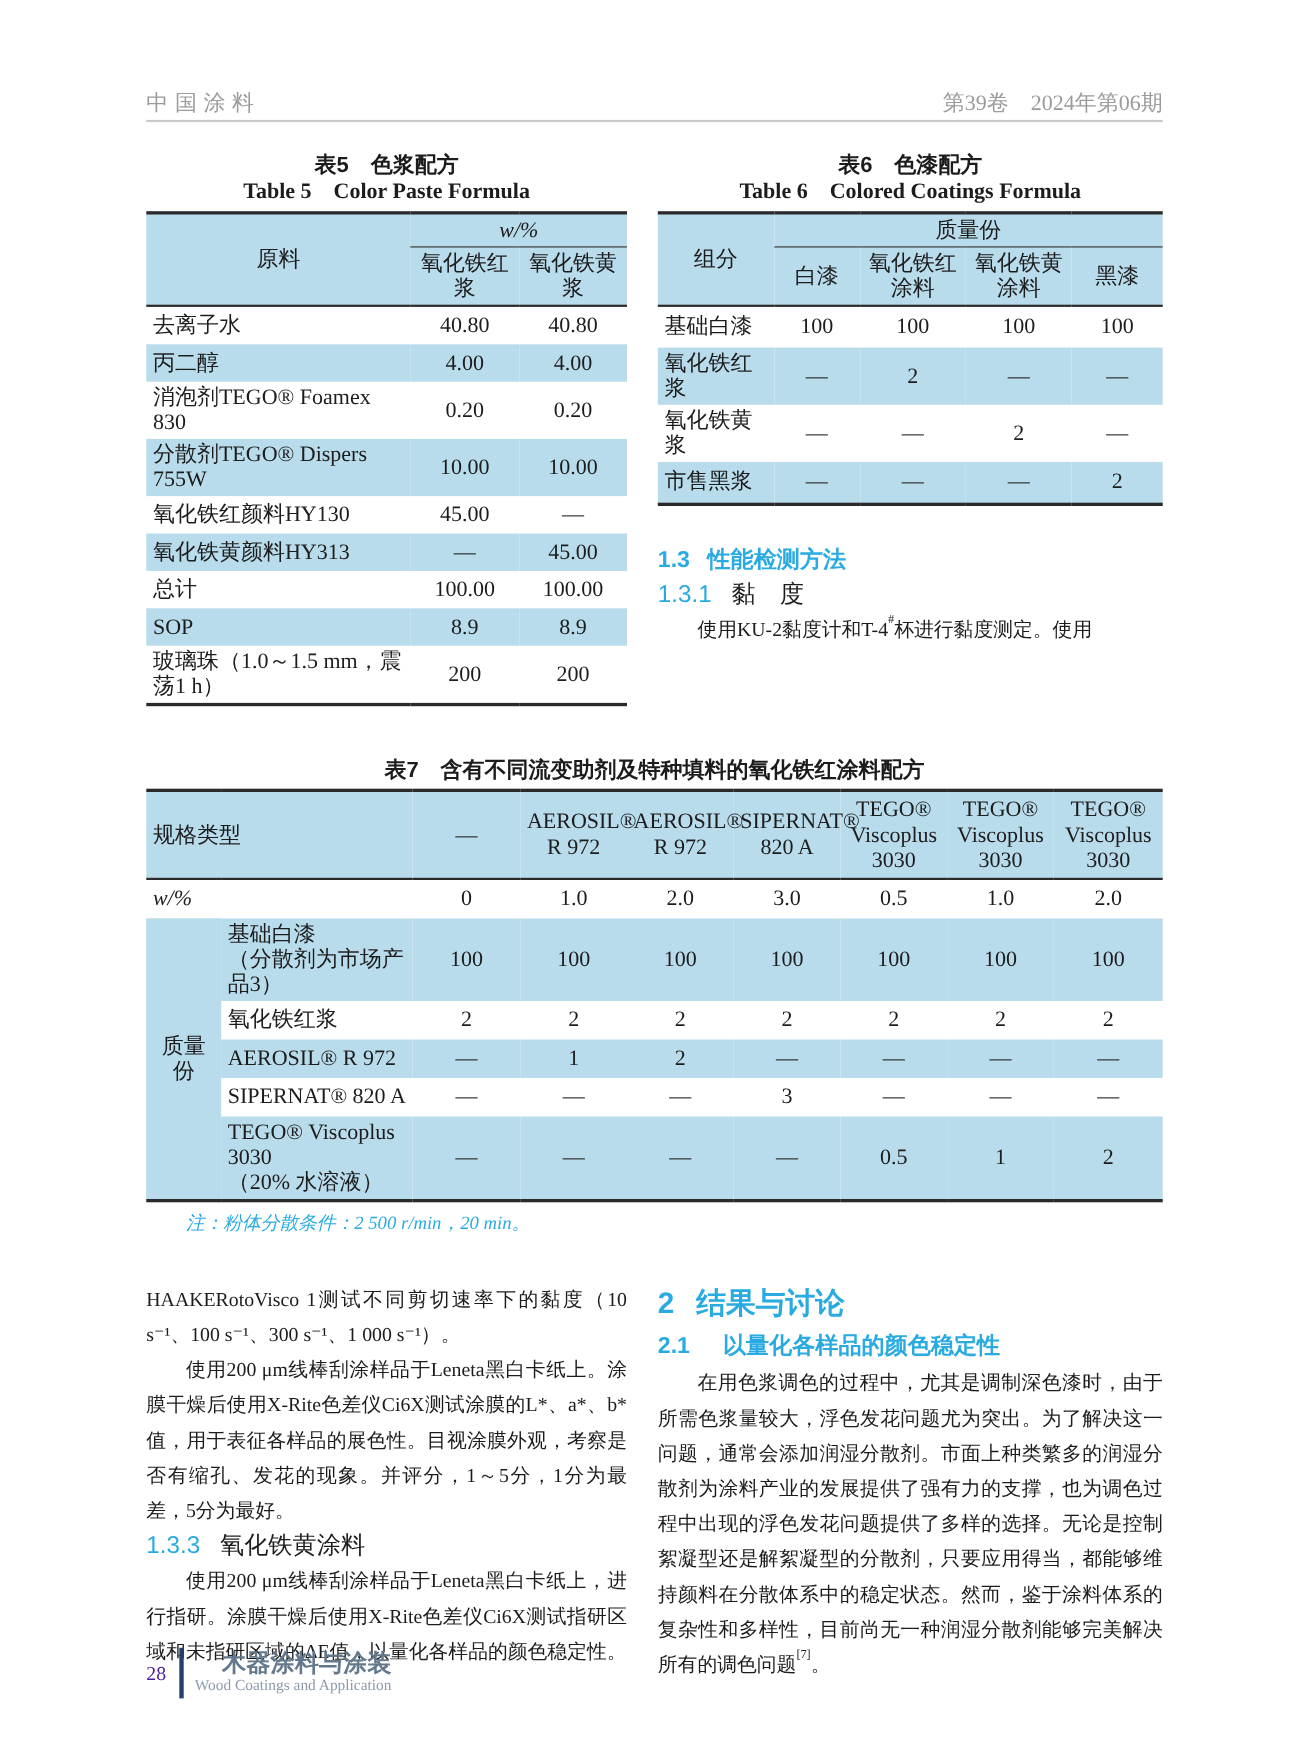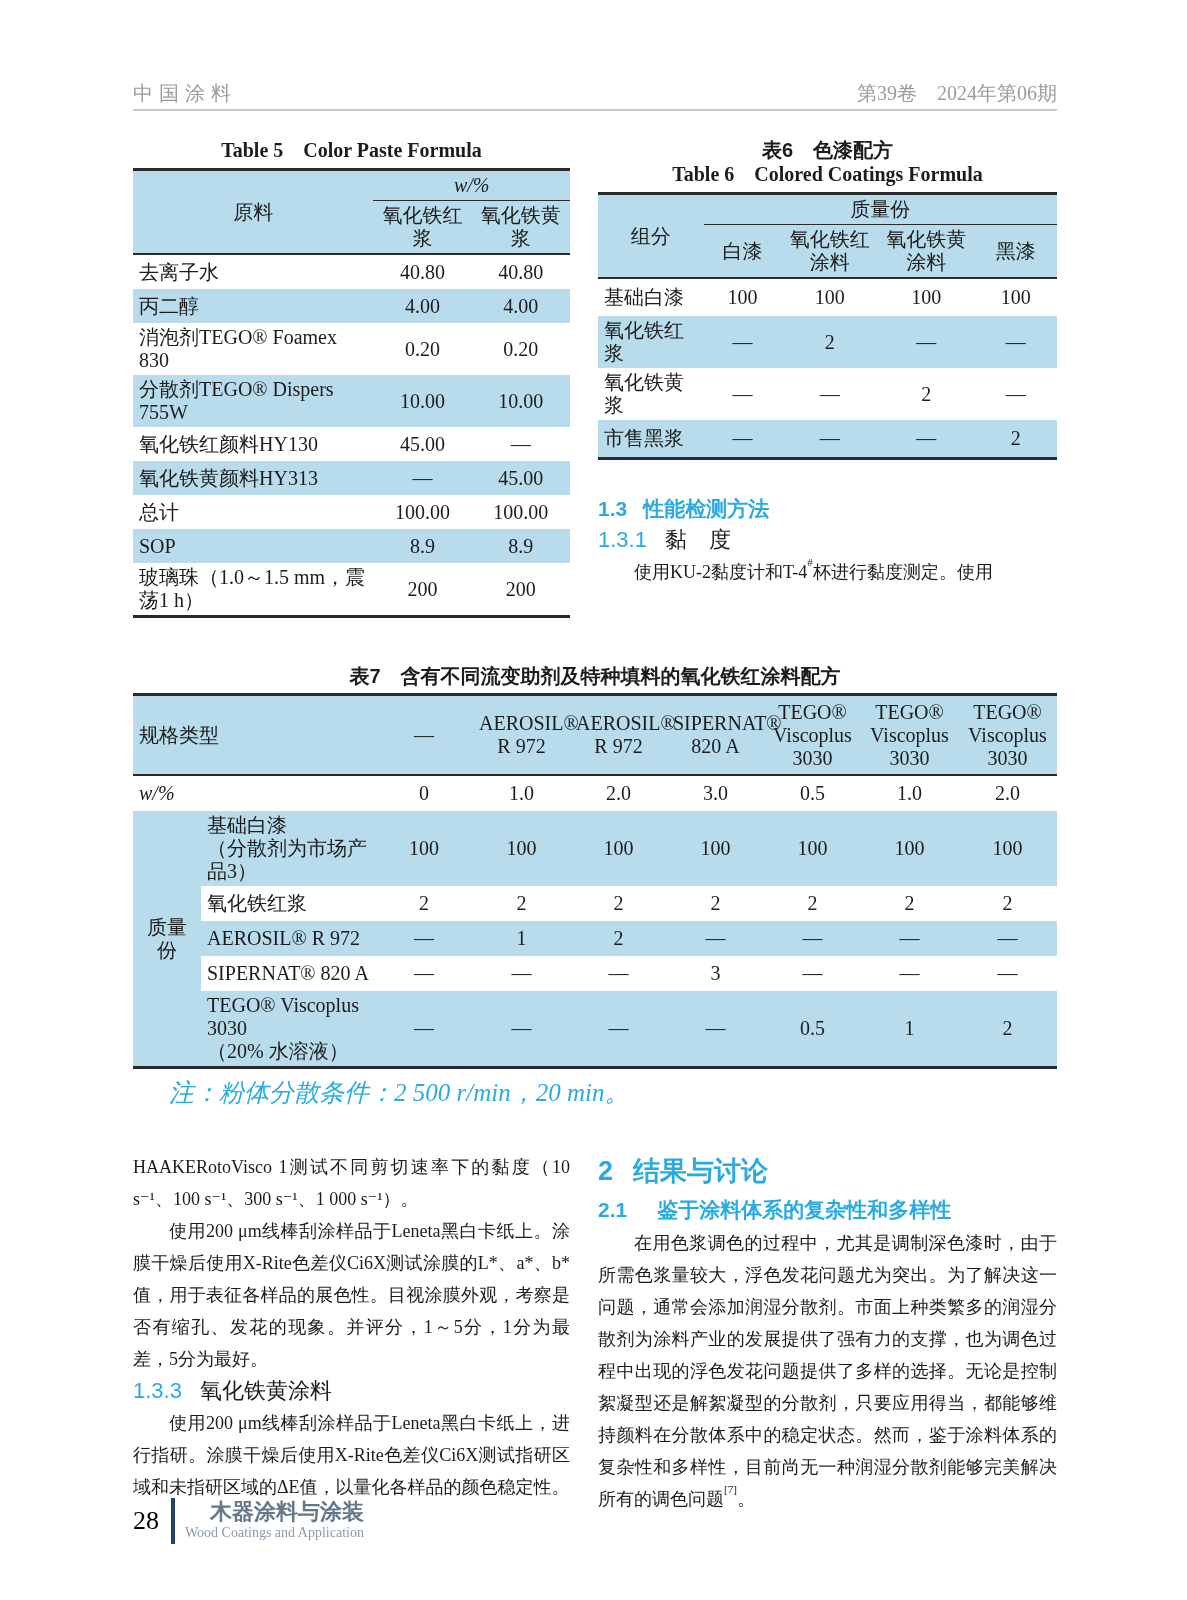--- a/index.html
+++ b/index.html
@@ -48,27 +48,27 @@
   .h-21{font-family:"Liberation Sans","DejaVu Sans",sans-serif;font-weight:bold;color:#29abe2;
         font-size:21px;line-height:34px;margin-top:2px;}
   .h-21 .num{margin-right:30px;}
 
   
   .p{font-size:18px;line-height:32px;text-align:justify;text-indent:2em;margin:0;}
   .p.noind{text-indent:0;}
   sup{font-size:0.62em;line-height:0;position:relative;top:-0.45em;}
 
   .t7-block{margin-top:46px;}
-  .tnote{margin-top:7px;margin-left:36px;color:#29abe2;font-style:italic;font-size:25px;}
+  .tnote{margin-top:7px;margin-left:36px;color:#29abe2;font-style:italic;font-size:17px;}
 
   .body-cols{margin-top:42px;display:flex;gap:28px;align-items:flex-start;}
 
   
   .pg-footer{position:absolute;left:133px;top:1498px;display:flex;align-items:center;}
-  .fpage{font-size:26px;color:#000000;margin-right:12px;}
+  .fpage{font-size:18px;color:#4c1d95;margin-right:12px;}
   .fbar{width:4px;height:46px;background:#24406e;margin-right:10px;}
   .fcn{font-family:"Liberation Sans","DejaVu Sans",sans-serif;font-weight:bold;font-size:22px;
        color:#64788c;line-height:24px;text-align:right;}
   .fen{font-size:14px;color:#8b99ab;line-height:18px;}
 </style>
 </head>
 <body>
 
 <div class="page">
   <div class="content">
@@ -76,20 +76,21 @@
     <div class="pg-header">
       <span class="jname">中国涂料</span>
       <span class="jissue">第39卷　2024年第06期</span>
     </div>
     <div class="rule"></div>
 
     <div class="top-area">
 
       <div class="col-l">
         <div class="cap">
+          <div class="cap-cn">表5　色浆配方</div>
           <div class="cap-en">Table 5　Color Paste Formula</div>
         </div>
         <table class="tbl t5">
           <colgroup>
               <col style="width:55%">
               <col style="width:22.5%">
               <col style="width:22.5%">
             </colgroup>
           <thead>
             <tr class="blue">
@@ -334,21 +335,21 @@
         </div>
         <p class="p">使用200 μm线棒刮涂样品于Leneta黑白卡纸上，进行指研。涂膜干燥后使用X-Rite色差仪Ci6X测试指研区域和未指研区域的ΔE值，以量化各样品的颜色稳定性。</p>
 
       </div>
 
       <div class="col-r">
         <div class="h-big">
           <span class="num">2</span><span>结果与讨论</span>
         </div>
         <div class="h-21">
-          <span class="num">2.1</span><span>鉴于涂料体系的复杂性和多样性</span>
+          <span class="num">2.1</span><span>以量化各样品的颜色稳定性</span>
         </div>
         <p class="p"><span>在用色浆调色的过程中，尤其是调制深色漆时，由于所需色浆量较大，浮色发花问题尤为突出。为了解决这一问题，通常会添加润湿分散剂。市面上种类繁多的润湿分散剂为涂料产业的发展提供了强有力的支撑，也为调色过程中出现的浮色发花问题提供了多样的选择。无论是控制絮凝型还是解絮凝型的分散剂，只要应用得当，都能够维持颜料在分散体系中的稳定状态。然而，鉴于涂料体系的复杂性和多样性，目前尚无一种润湿分散剂能够完美解决所有的调色问题</span><sup>[7]</sup><span>。</span></p>
 
       </div>
     </div>
 
   </div>
 
   <div class="pg-footer">
     <span class="fpage">28</span>

